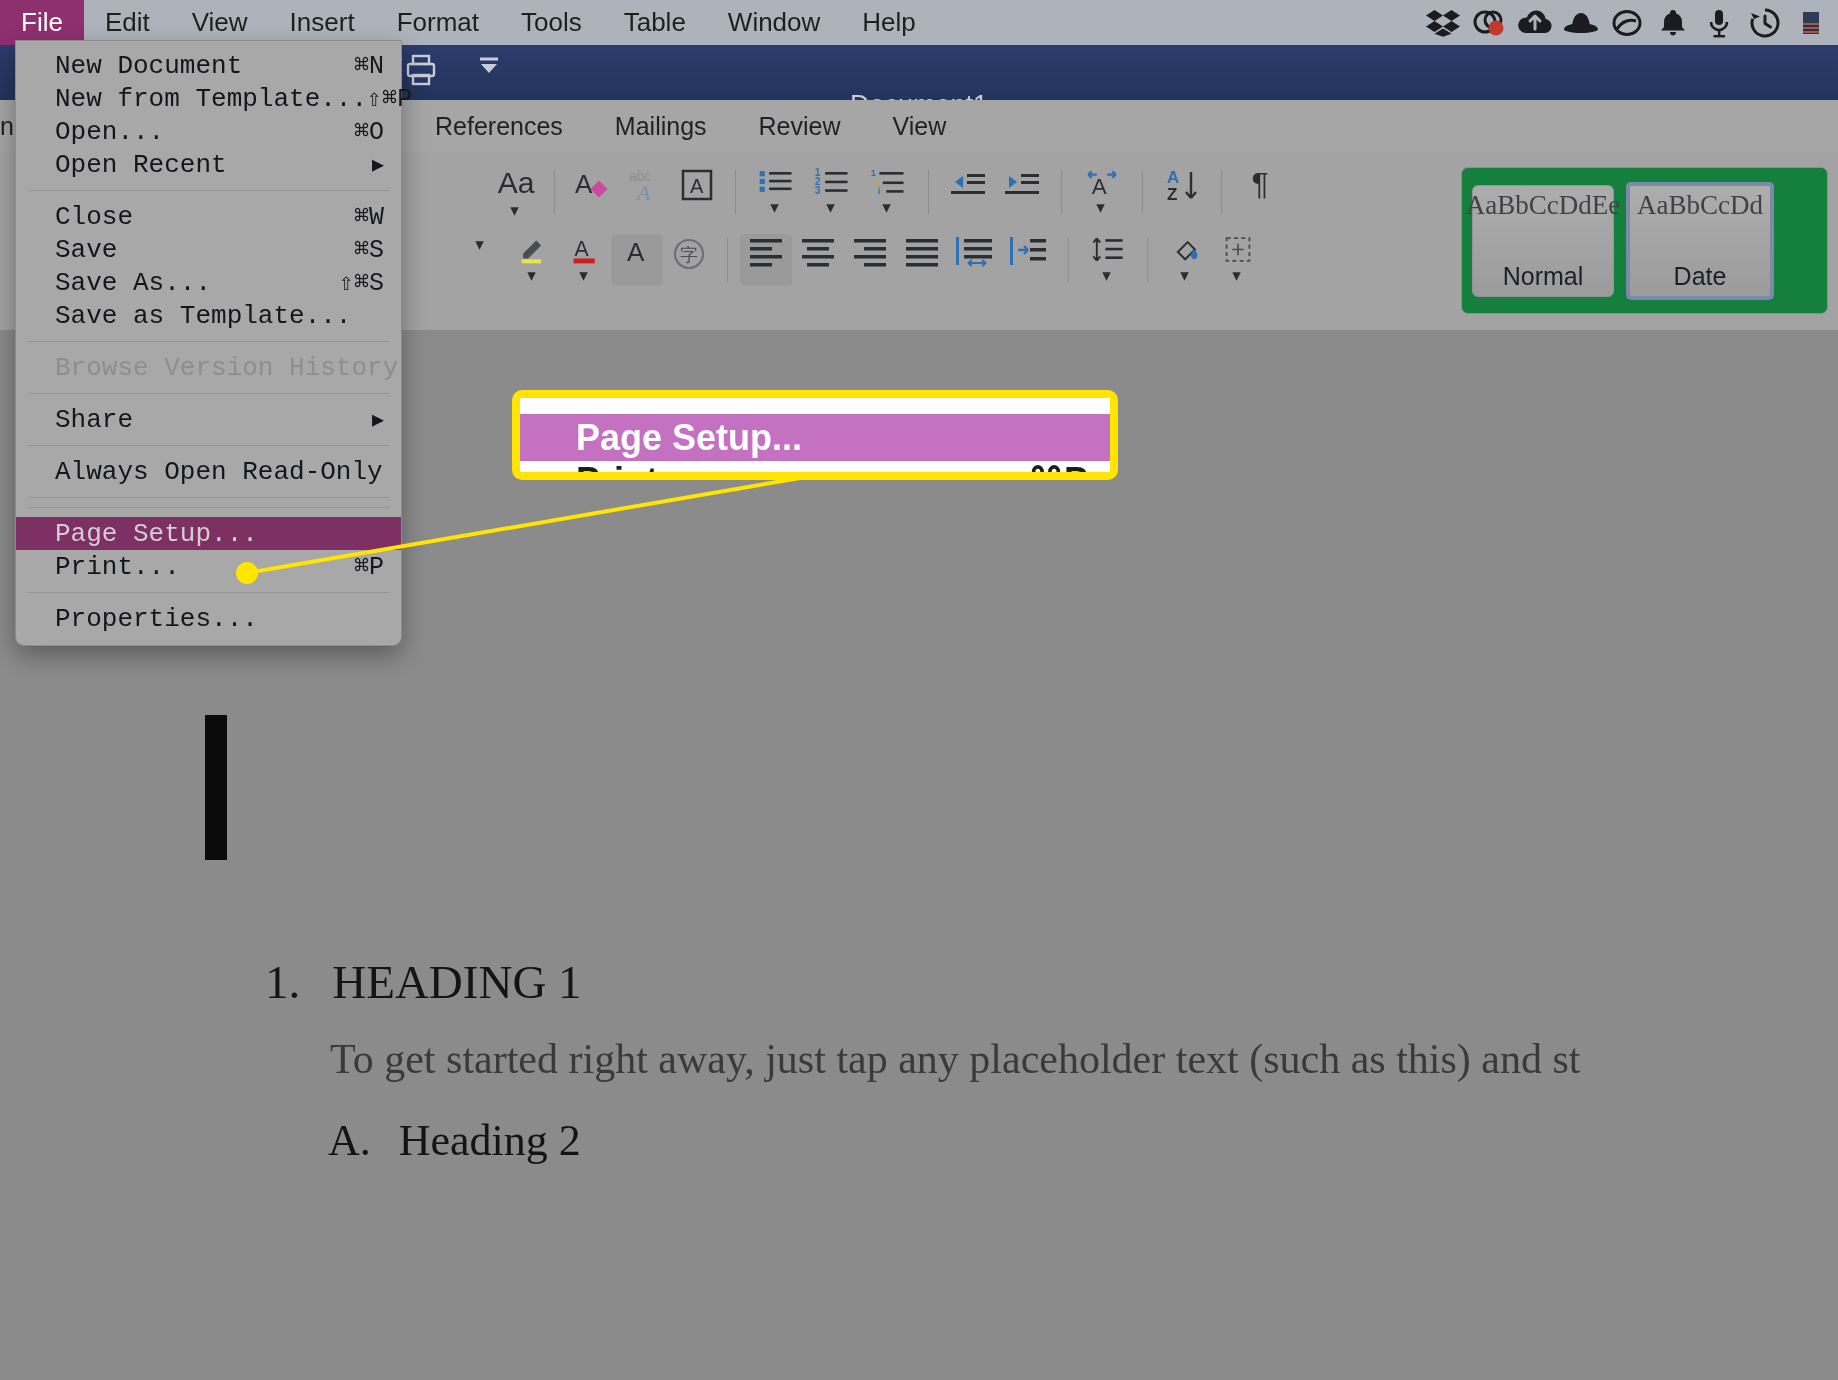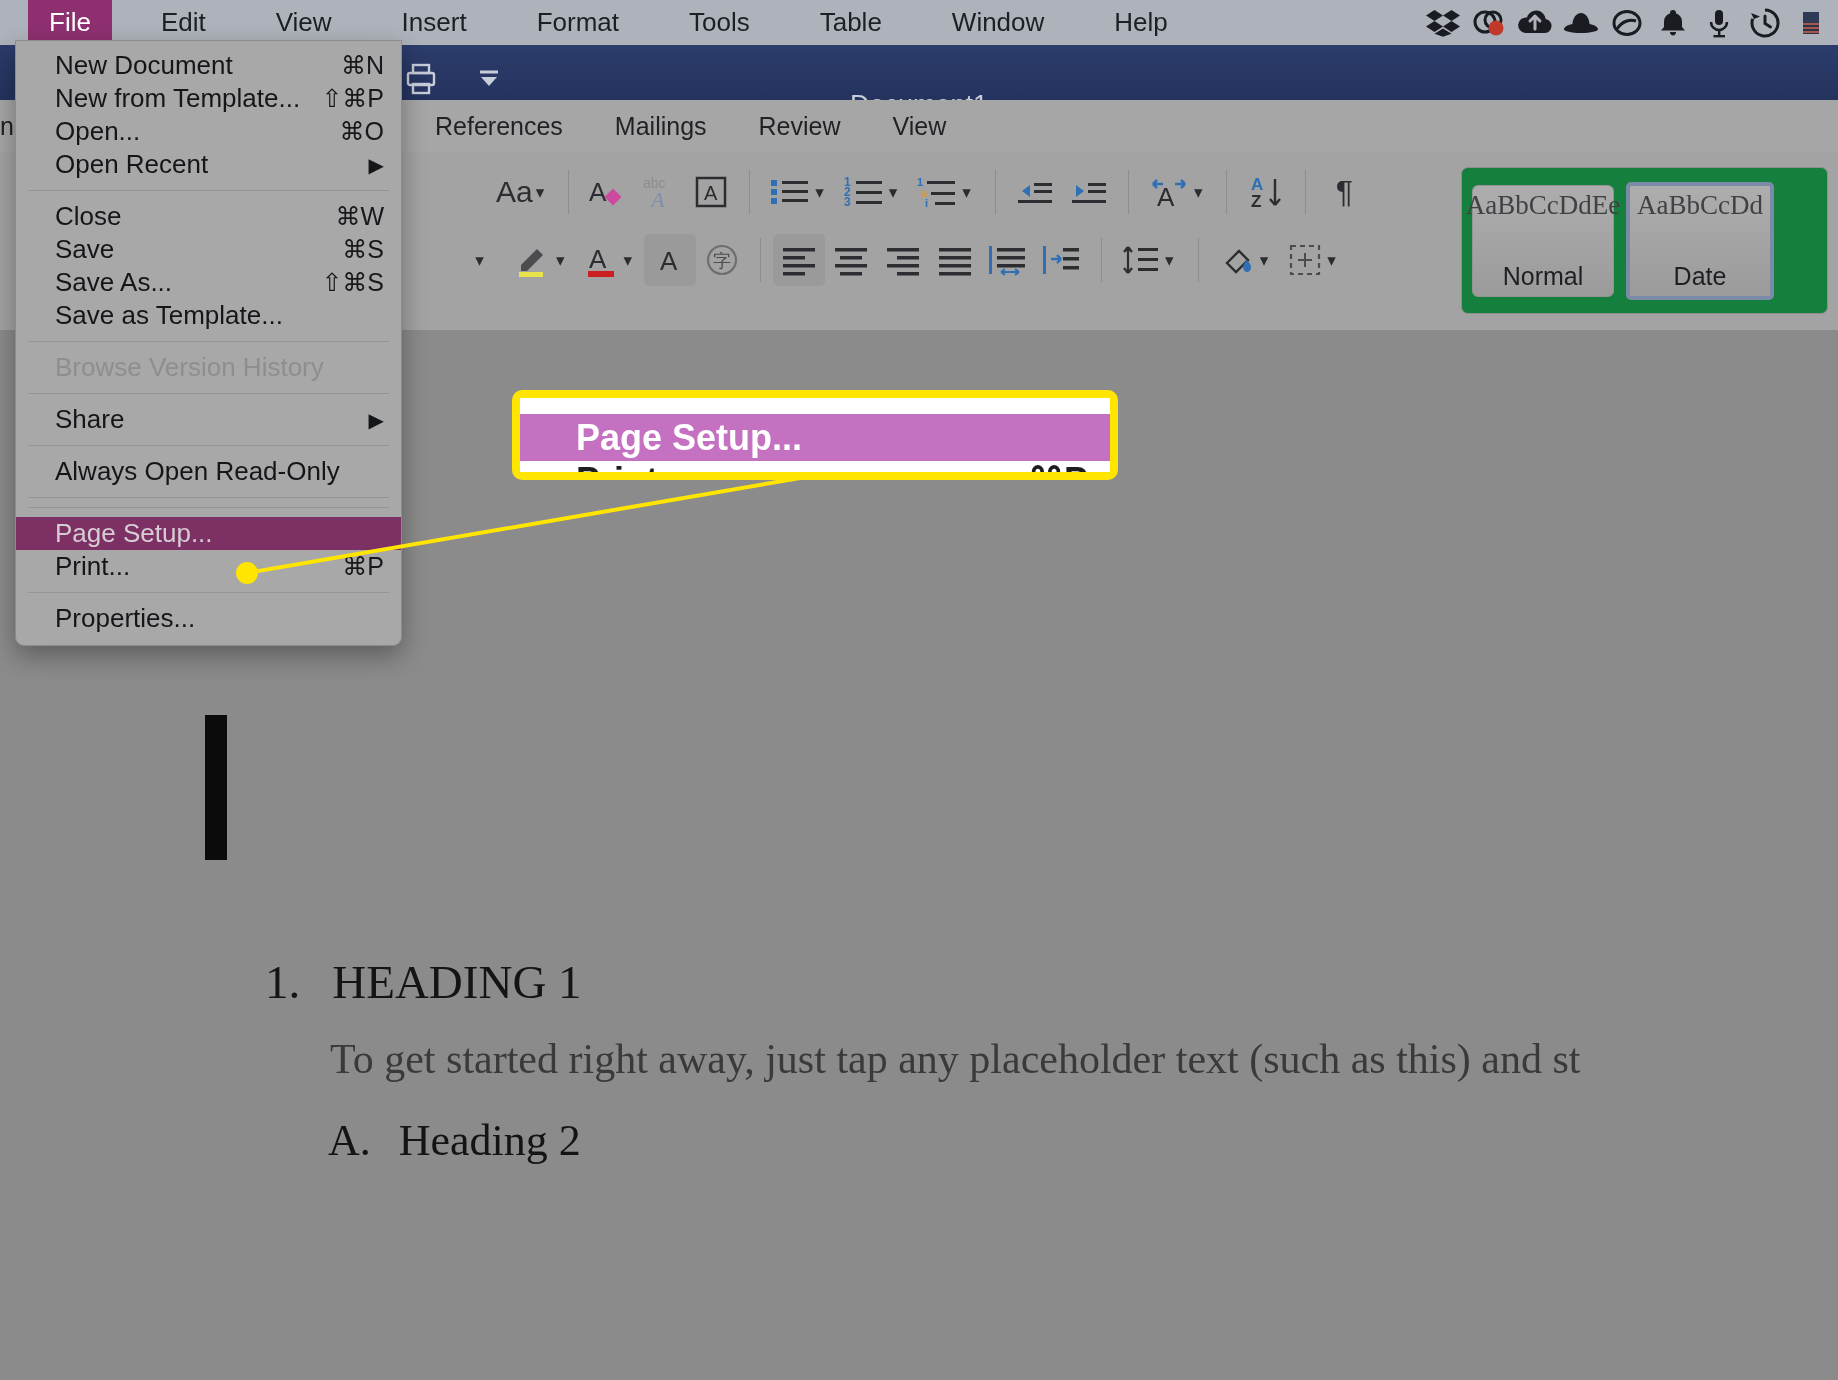--- a/index.html
+++ b/index.html
@@ -33,21 +33,20 @@
     align-items: center;
     height: 45px;
   }
   .macmenu {
     font-size: 26px;
     color: #1d1f22;
     padding: 0 21px;
     height: 45px;
     line-height: 45px;
     white-space: nowrap;
-    margin-left: 28px;
   }
   .macmenu.active {
     background: #8e2f70;
     color: #ffffff;
   }
   .macbar-right {
     margin-left: auto;
     display: flex;
     align-items: center;
     height: 45px;
@@ -124,25 +123,26 @@
     position: absolute;
     display: flex;
     align-items: center;
   }
   .rib-row.r1 { top: 10px; height: 60px; }
   .rib-row.r2 { top: 78px; height: 60px; }
 
   .ribbtn {
     display: flex;
     align-items: center;
-    justify-content: center;
+    justify-content: space-between;
     height: 52px;
     min-width: 40px;
     padding: 0 6px;
     color: #1f2124;
+    flex-direction: column;
   }
   .ribbtn.boxed {
     background: #9a9a9a;
     border-radius: 5px;
   }
   .caret {
     font-size: 17px;
     color: #2a2c30;
     margin-left: 3px;
     margin-right: 6px;
@@ -197,20 +197,21 @@
   .filemenu {
     position: absolute;
     left: 15px; top: 40px;
     width: 385px;
     background: #a8a8a8;
     border: 1px solid #8c8c8c;
     border-radius: 0 0 9px 9px;
     box-shadow: 0 10px 26px rgba(0,0,0,0.33);
     z-index: 60;
     padding: 8px 0 10px 0;
+    font-family: Liberation Mono, monospace;
   }
   .mi {
     position: relative;
     height: 33px;
     display: flex;
     align-items: center;
     padding: 0 17px 0 39px;
     font-size: 26px;
     color: #141619;
     white-space: nowrap;

